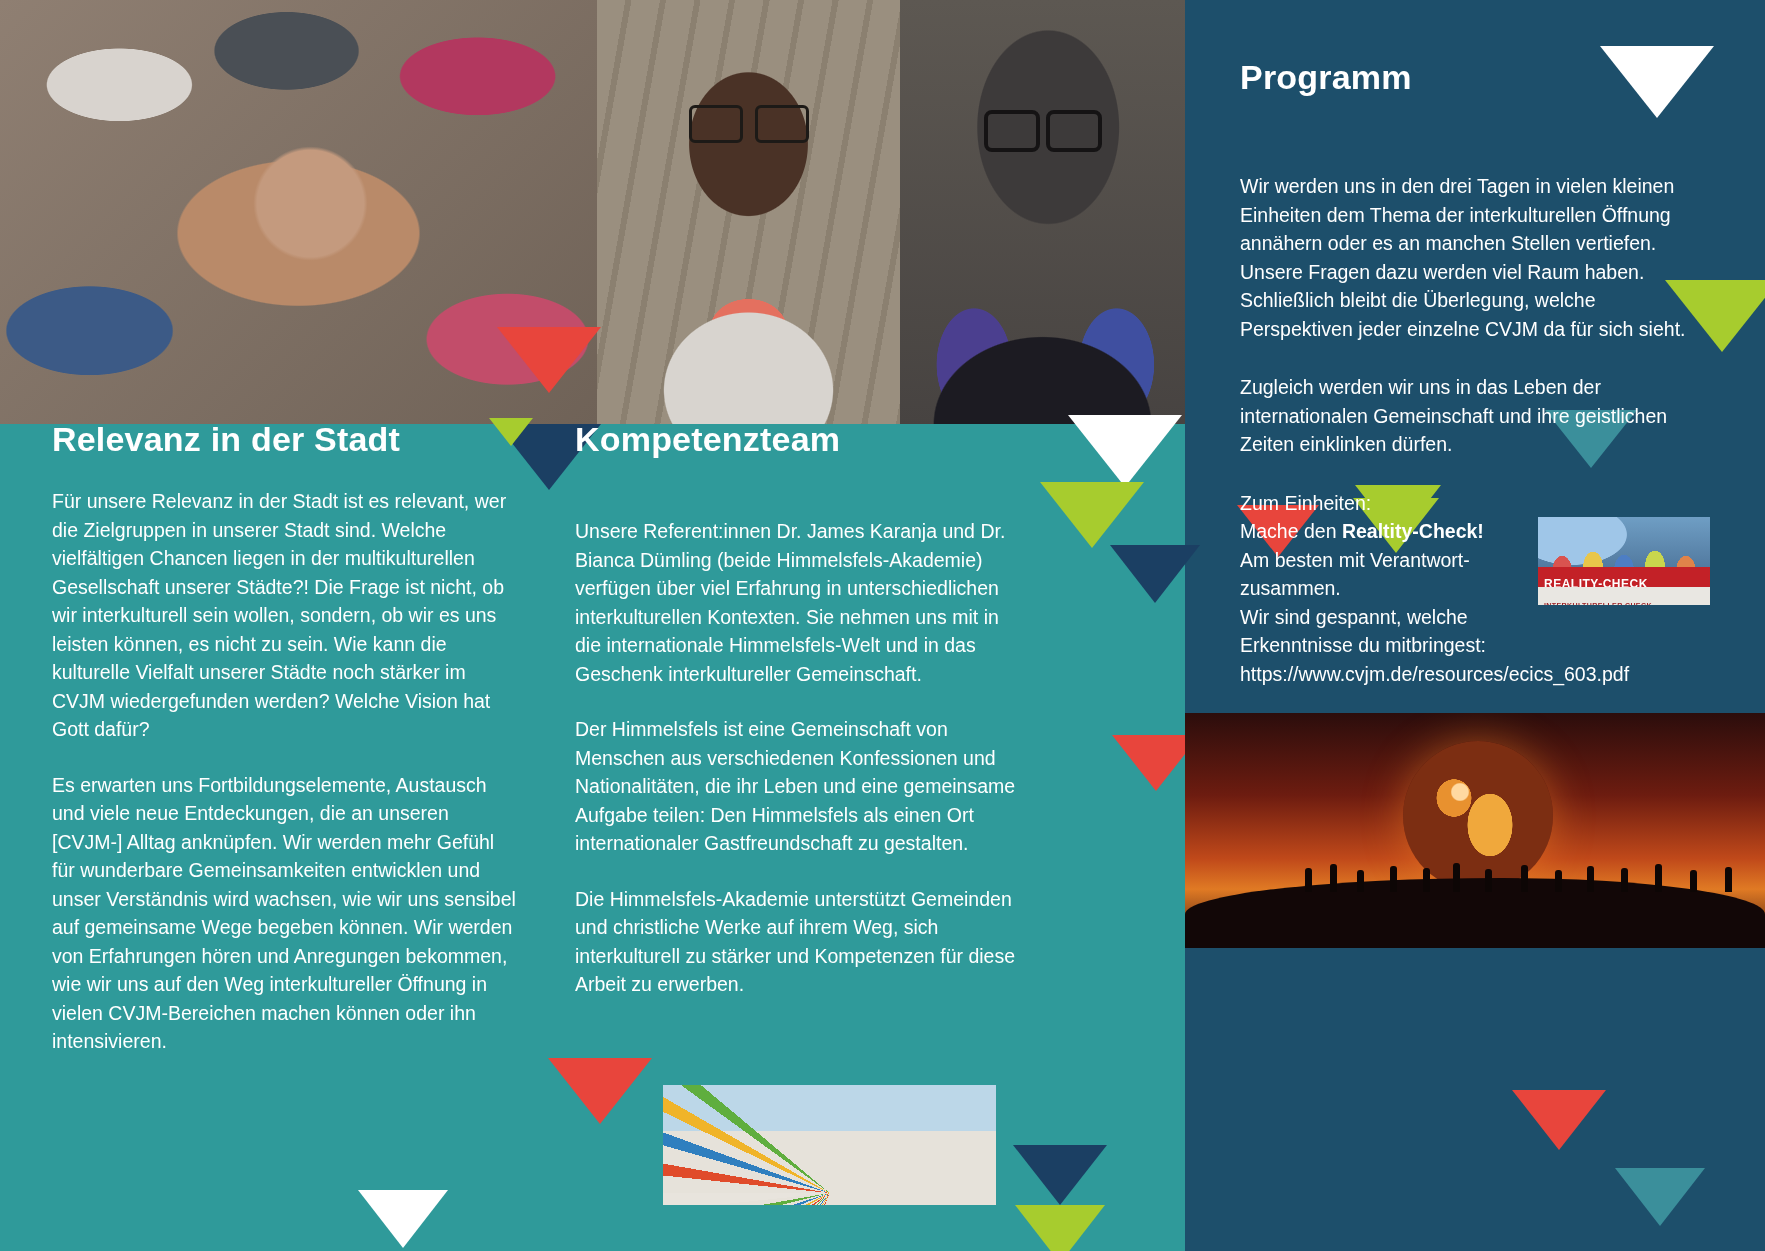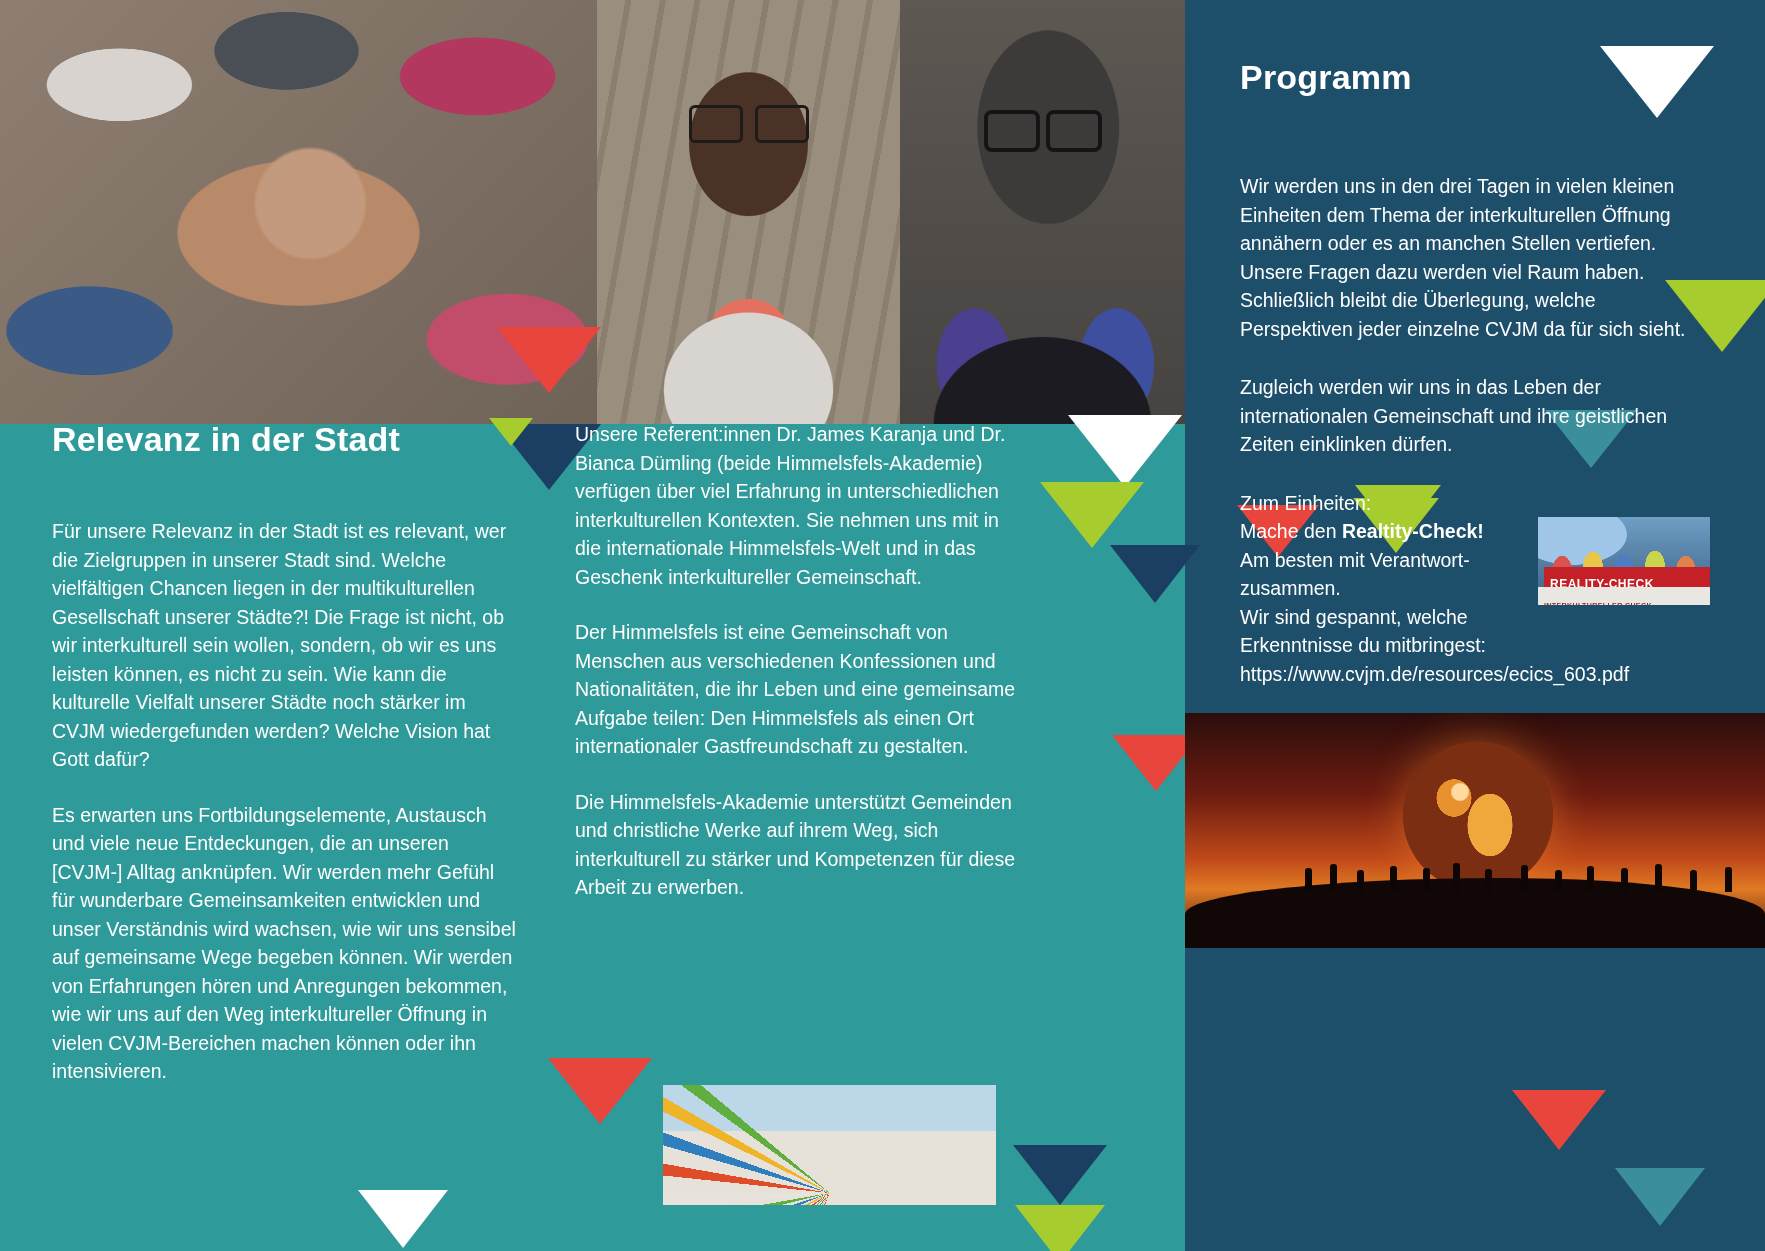--- a/index.html
+++ b/index.html
@@ -63,21 +63,21 @@
   .tri{position:absolute;width:0;height:0;border-style:solid;border-left-color:transparent!important;border-right-color:transparent!important;border-bottom:0;}
 
   
   .col{position:absolute;color:#ffffff;}
   .col-title{font-size:34px;font-weight:bold;letter-spacing:.2px;}
   .body-text{font-size:19.5px;line-height:28.5px;}
   .body-text p{margin:0 0 27px 0;}
   .bold-claim{font-size:18.5px;line-height:27px;font-weight:bold;letter-spacing:.2px;}
 
   #col1{left:52px;top:420px;width:470px;}
-  #col1 .col-title{margin-bottom:58px;}
+  #col1 .col-title{margin-bottom:28px;}
   #col2{left:575px;top:420px;width:445px;}
   #col2 .col-title{margin-bottom:58px;}
 
   
   #right{position:absolute;left:1240px;top:58px;width:470px;color:#fff;}
   #right .col-title{font-size:34px;font-weight:bold;margin-bottom:75px;}
   #right .body-text p{margin:0 0 30px 0;}
   .warm{font-size:19.5px;line-height:28.5px;position:relative;}
   .warm b{font-weight:bold;}
   .warm .link{word-break:break-all;}
@@ -87,21 +87,21 @@
   .reality-sky{position:absolute;inset:0;background:
       radial-gradient(ellipse 90px 50px at 20% 20%, #9fc6e8 0 60%, rgba(159,198,232,0) 61%),
       linear-gradient(#6f9ec4,#3c5f85);}
   .reality-people{position:absolute;left:0;bottom:18px;width:100%;height:52px;
     background:
       radial-gradient(ellipse 14px 22px at 14% 70%, #d9534f 0 70%, rgba(217,83,79,0) 71%),
       radial-gradient(ellipse 14px 22px at 32% 62%, #e8c64a 0 70%, rgba(232,198,74,0) 71%),
       radial-gradient(ellipse 14px 22px at 50% 68%, #4d7ec4 0 70%, rgba(77,126,196,0) 71%),
       radial-gradient(ellipse 14px 22px at 68% 60%, #c9d64d 0 70%, rgba(201,214,77,0) 71%),
       radial-gradient(ellipse 14px 22px at 86% 70%, #e0834a 0 70%, rgba(224,131,74,0) 71%);}
-  .reality-band{position:absolute;left:0;bottom:18px;width:100%;height:20px;background:#c32127;margin-left:6px;}
+  .reality-band{position:absolute;left:0;bottom:18px;width:100%;height:20px;background:#c32127;}
   .reality-band span{display:block;color:#fff;font-weight:bold;font-size:12px;letter-spacing:.5px;padding:3px 0 0 6px;}
   .reality-sub{position:absolute;left:0;bottom:0;width:100%;height:18px;background:#e9e7e2;}
   .reality-sub span{display:block;color:#9b2226;font-size:7px;letter-spacing:.4px;padding:5px 0 0 6px;font-weight:bold;}
 
   
   .globe-photo{position:absolute;left:1185px;top:713px;width:580px;height:235px;overflow:hidden;background:#190b08;}
   .globe-sky{position:absolute;inset:0;background:linear-gradient(#2b0d0c 0%,#6d1c10 35%,#c0491a 62%,#e07a24 75%,#3a1410 100%);}
   .globe-ball{position:absolute;left:218px;top:28px;width:150px;height:150px;border-radius:50%;
     background:
       radial-gradient(circle at 38% 34%, #ffd9a0 0 6%, rgba(255,217,160,0) 7%),
@@ -181,20 +181,21 @@
 
   <div class="col" id="col1">
     <div class="col-title">Relevanz in der Stadt</div>
     <div class="body-text">
       <p>Für unsere Relevanz in der Stadt ist es relevant, wer die Zielgruppen in unserer Stadt sind. Welche vielfältigen Chancen liegen in der multikulturellen Gesellschaft unserer Städte?! Die Frage ist nicht, ob wir interkulturell sein wollen,  sondern, ob wir es uns leisten können, es nicht zu sein. Wie kann die kulturelle Vielfalt unserer Städte noch stärker im CVJM wiedergefunden werden? Welche Vision hat Gott dafür?</p>
       <p>Es erwarten uns Fortbildungselemente, Austausch und viele neue Entdeckungen, die an unseren [CVJM-] Alltag anknüpfen. Wir werden mehr Gefühl für wunderbare Gemeinsamkeiten entwicklen und unser Verständnis wird wachsen, wie wir uns sensibel auf gemeinsame Wege begeben können. Wir werden von Erfahrungen hören und Anregungen bekommen, wie wir uns auf den Weg interkultureller Öffnung in vielen CVJM-Bereichen machen können oder ihn intensivieren.</p>
     </div>
   </div>
 
   <div class="col" id="col2">
+    <div class="col-title">Kompetenzteam</div>
     <div class="body-text">
       <p>Unsere Referent:innen Dr. James Karanja und Dr. Bianca Dümling (beide Himmelsfels-Akademie) verfügen über viel Erfahrung in unterschiedlichen interkulturellen Kontexten. Sie nehmen uns mit in die internationale Himmelsfels-Welt und in das Geschenk interkultureller Gemeinschaft.</p>
       <p>Der Himmelsfels ist eine Gemeinschaft von Menschen aus verschiedenen Konfessionen und Nationalitäten, die ihr Leben und eine gemeinsame Aufgabe teilen: Den Himmelsfels als einen Ort internationaler Gastfreundschaft zu gestalten.</p>
       <p>Die Himmelsfels-Akademie unterstützt Gemeinden und christliche Werke auf ihrem Weg, sich interkulturell zu stärker und Kompetenzen für diese Arbeit zu erwerben.</p>
     </div>
   </div>
 
   <div class="art-photo">
     <div class="art-inner"></div>
     <div class="art-spikes"></div>

